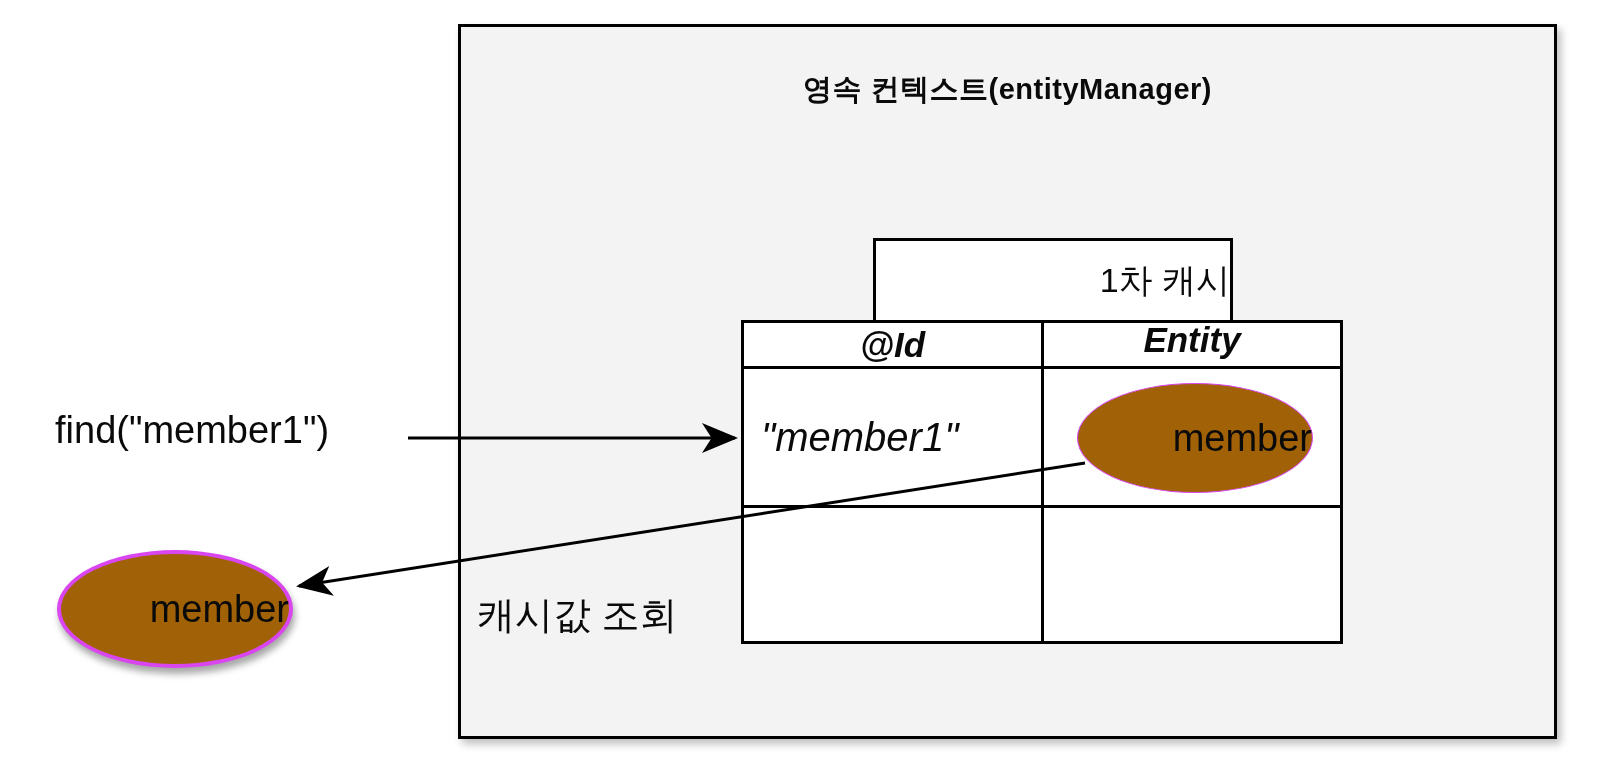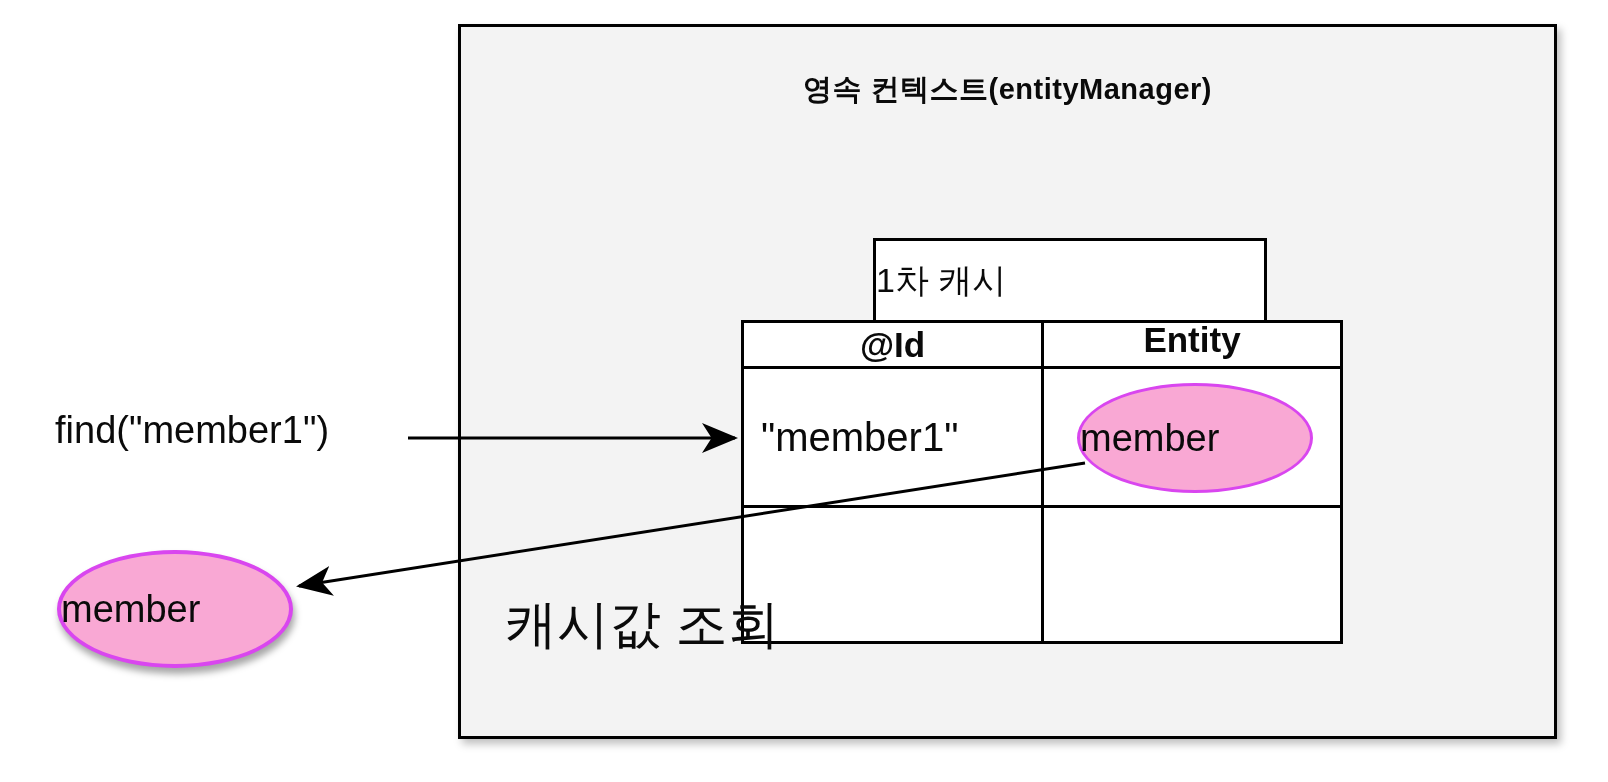--- a/index.html
+++ b/index.html
@@ -15,54 +15,54 @@
     background:#f3f3f3;border:3px solid #000;
     box-shadow:4px 5px 8px rgba(0,0,0,0.25);
   }
   .outer-title{
     left:458px;top:70px;width:1099px;text-align:center;
     font-size:29px;font-weight:bold;letter-spacing:0.5px;
   }
 
   
   .cache-box{
-    left:873px;top:238px;width:394px;height:85px;
+    left:873px;top:238px;width:360px;height:85px;
     background:#fff;border:3px solid #000;
-    display:flex;align-items:center;justify-content:flex-start;
+    display:flex;align-items:center;justify-content:flex-end;
     font-size:34px;
   }
 
   
   .cache-table{
     left:741px;top:320px;width:602px;height:324px;
     background:#fff;border:3px solid #000;
   }
   .cache-table .vline{position:absolute;left:297px;top:0;width:3px;height:100%;background:#000;}
   .cache-table .hline1{position:absolute;left:0;top:43px;width:100%;height:3px;background:#000;}
   .cache-table .hline2{position:absolute;left:0;top:182px;width:100%;height:3px;background:#000;}
-  .cell{position:absolute;box-sizing:border-box;display:flex;align-items:center;}
+  .cell{position:absolute;box-sizing:border-box;display:flex;align-items:center;font-style:italic;}
   .hdr{font-weight:bold;font-size:35px;justify-content:center;}
   .cell-h1{left:0;top:0;width:297px;height:43px;}
   .cell-h2{left:300px;top:0;width:296px;height:33px;}
   .cell-r1c1{left:0;top:46px;width:297px;height:136px;justify-content:flex-start;padding-left:17px;font-size:40px;}
 
   
   .ellipse{
-    border:3px solid #d946ef;border-radius:50%;background:#f9a8d4;
-    display:flex;align-items:center;justify-content:flex-start;font-size:38px;
+    border:1px solid #d946ef;border-radius:50%;background:#a16207;
+    display:flex;align-items:center;justify-content:flex-end;font-size:38px;
   }
   .ellipse-in-table{left:1077px;top:383px;width:236px;height:110px;}
   .ellipse-result{
     left:57px;top:550px;width:236px;height:118px;border-width:4px;
     box-shadow:2px 6px 7px rgba(0,0,0,0.35);
   }
 
   
   .find-label{left:55px;top:409px;width:340px;font-size:38px;white-space:nowrap;}
-  .lookup-label{left:477px;top:590px;font-size:52px;white-space:nowrap;margin-left:28px;}
+  .lookup-label{left:477px;top:590px;font-size:38px;white-space:nowrap;}
 
   
   .arrow-layer{left:0;top:0;width:1608px;height:782px;pointer-events:none;}
 </style>
 </head>
 <body>
 
 <div class="canvas">
 
   <div class="abs outer-box"></div>

